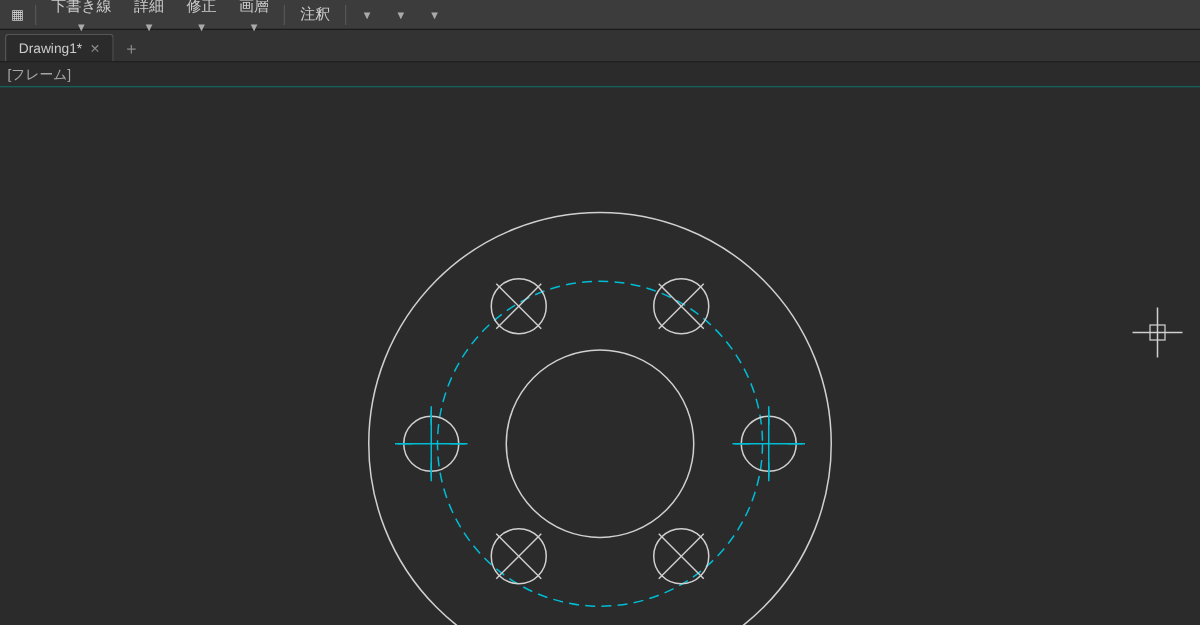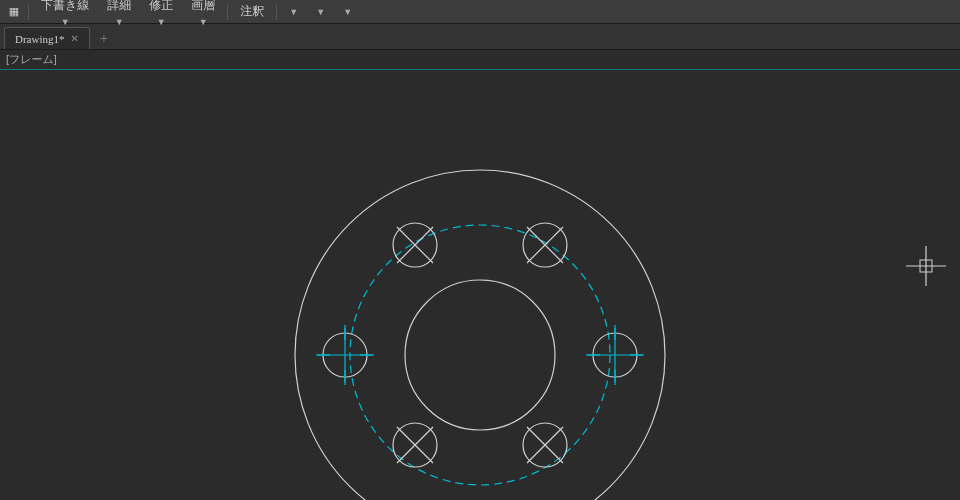--- a/index.html
+++ b/index.html
@@ -55,21 +55,20 @@
     }
 
     
     .tab-bar {
       height: 26px;
       background: #333;
       display: flex;
       align-items: flex-end;
       padding: 0 4px;
       border-bottom: 1px solid #1a1a1a;
-      font-family: Liberation Serif, serif;
     }
     .tab {
       height: 22px;
       background: #2b2b2b;
       border: 1px solid #555;
       border-bottom: none;
       padding: 2px 10px;
       display: flex;
       align-items: center;
       gap: 6px;

